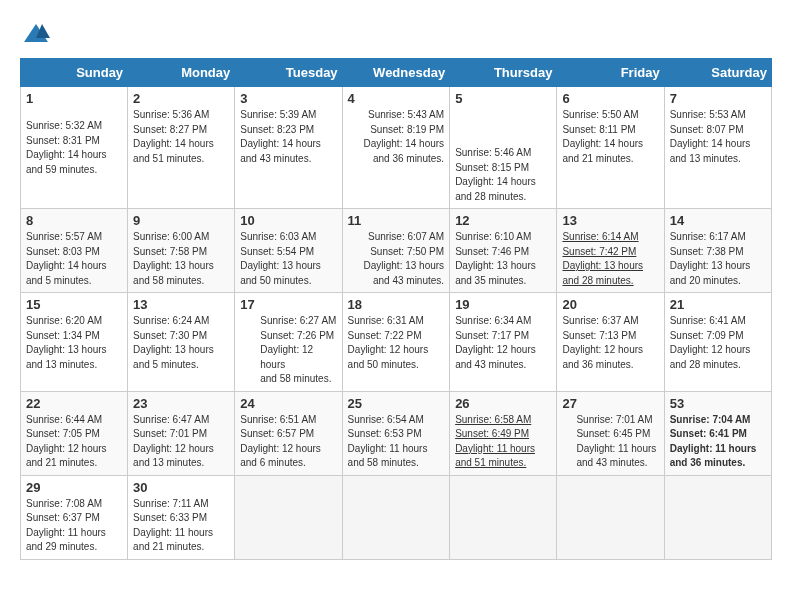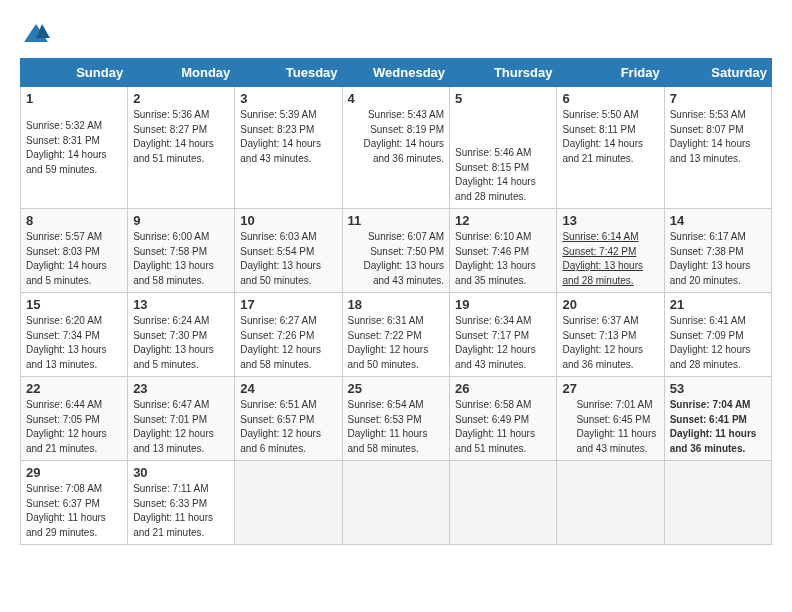--- a/index.html
+++ b/index.html
@@ -223,34 +223,34 @@
           <div class="day-info" style="white-space: pre-line;">Sunrise: 6:17 AM
 Sunset: 7:38 PM
 Daylight: 13 hours
 and 20 minutes.</div>
         </td>
       </tr>
       <tr>
         <td>
           <span class="day-num">15</span>
           <div class="day-info" style="white-space: pre-line;">Sunrise: 6:20 AM
-Sunset: 7:34 PM
+Sunset: 1:34 PM
 Daylight: 13 hours
 and 13 minutes.</div>
         </td>
         <td>
           <span class="day-num">13</span>
           <div class="day-info" style="white-space: pre-line;">Sunrise: 6:24 AM
 Sunset: 7:30 PM
 Daylight: 13 hours
 and 5 minutes.</div>
         </td>
         <td>
           <span class="day-num">17</span>
-          <div class="day-info" style="white-space: pre-line;">Sunrise: 6:27 AM
+          <div class="day-info" style="white-space: pre-line; margin-left: 20px;">Sunrise: 6:27 AM
 Sunset: 7:26 PM
 Daylight: 12 hours
 and 58 minutes.</div>
         </td>
         <td>
           <span class="day-num">18</span>
           <div class="day-info" style="white-space: pre-line;">Sunrise: 6:31 AM
 Sunset: 7:22 PM
 Daylight: 12 hours
 and 50 minutes.</div>
@@ -301,21 +301,21 @@
         </td>
         <td>
           <span class="day-num">25</span>
           <div class="day-info" style="white-space: pre-line;">Sunrise: 6:54 AM
 Sunset: 6:53 PM
 Daylight: 11 hours
 and 58 minutes.</div>
         </td>
         <td>
           <span class="day-num">26</span>
-          <div class="day-info" style="white-space: pre-line;">Sunrise: 6:58 AM
+          <div class="day-info" style="white-space: pre-line; text-decoration: underline;">Sunrise: 6:58 AM
 Sunset: 6:49 PM
 Daylight: 11 hours
 and 51 minutes.</div>
         </td>
         <td>
           <span class="day-num">27</span>
           <div class="day-info" style="white-space: pre-line; margin-left: 14px;">Sunrise: 7:01 AM
 Sunset: 6:45 PM
 Daylight: 11 hours
 and 43 minutes.</div>

